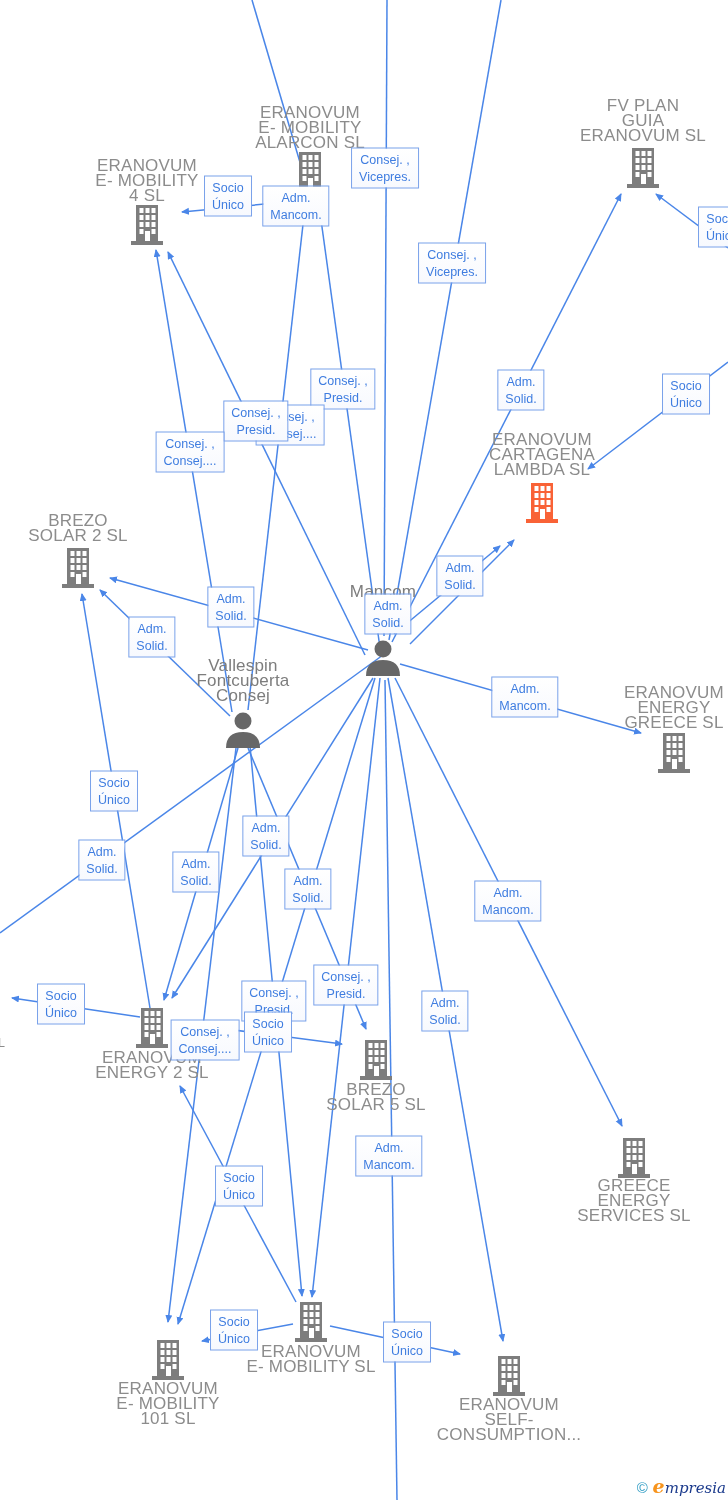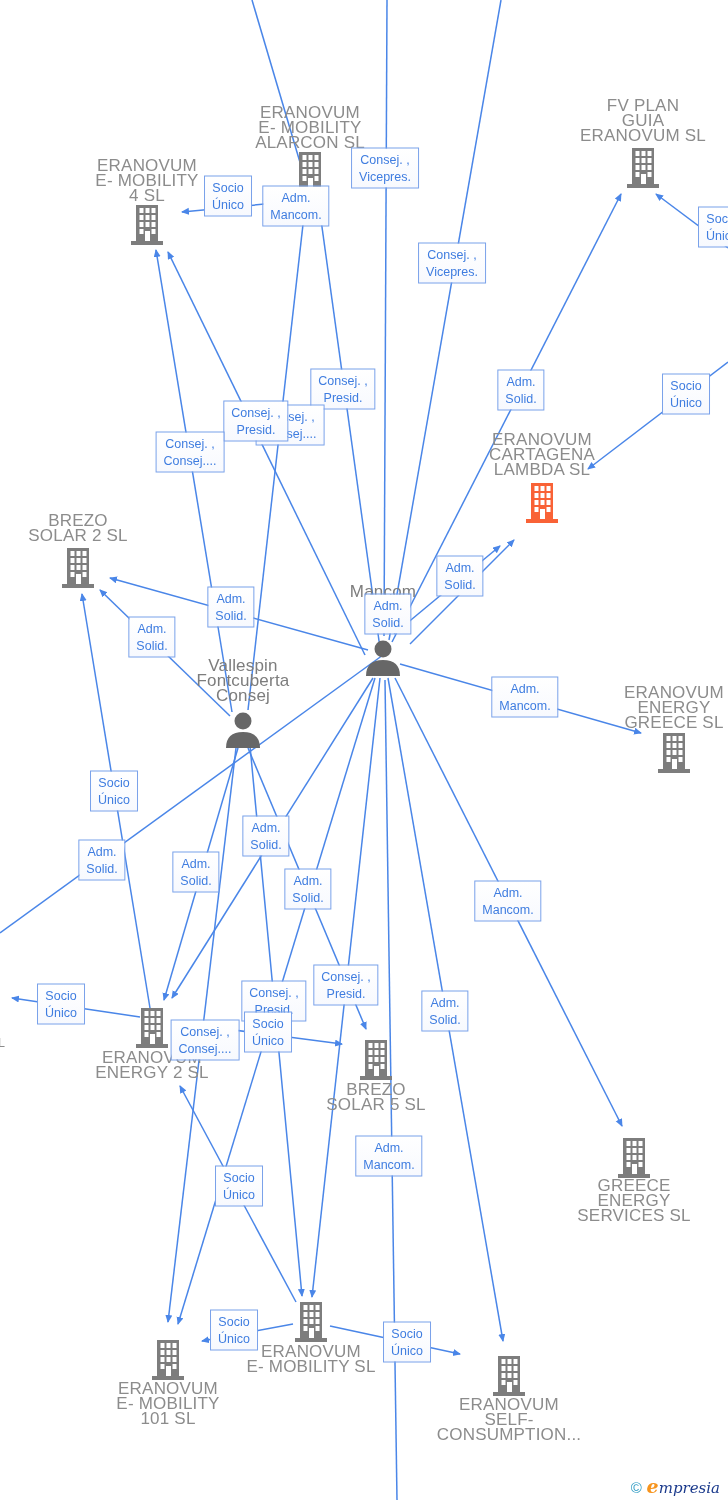--- a/index.html
+++ b/index.html
@@ -18,21 +18,21 @@
     position:absolute;transform:translate(-50%,-50%);
     background:linear-gradient(180deg,#ffffff 0%,#f7f9fe 100%);
     border:1.6px solid #79a1ea;border-radius:0;
     padding:3px 7px;text-align:center;white-space:nowrap;
     font-size:12.5px;line-height:16.5px;color:#3f7de0;
   }
   .fragment-label{
     position:absolute;font-size:12.5px;color:#8c8c8c;
   }
   .watermark{
-    position:absolute;right:8px;bottom:3px;white-space:nowrap;
+    position:absolute;right:2px;bottom:3px;white-space:nowrap;
     font-family:"DejaVu Serif", serif;font-style:italic;font-size:15px;
   }
   .wm-c{color:#2f9cc4;font-style:normal;font-family:"Liberation Sans",sans-serif;}
   .wm-e{color:#f7941d;font-size:19px;font-weight:bold;}
   .wm-rest{color:#1b3a8c;font-size:15px;}
 </style>
 </head>
 <body>
 
 <div class="canvas">

